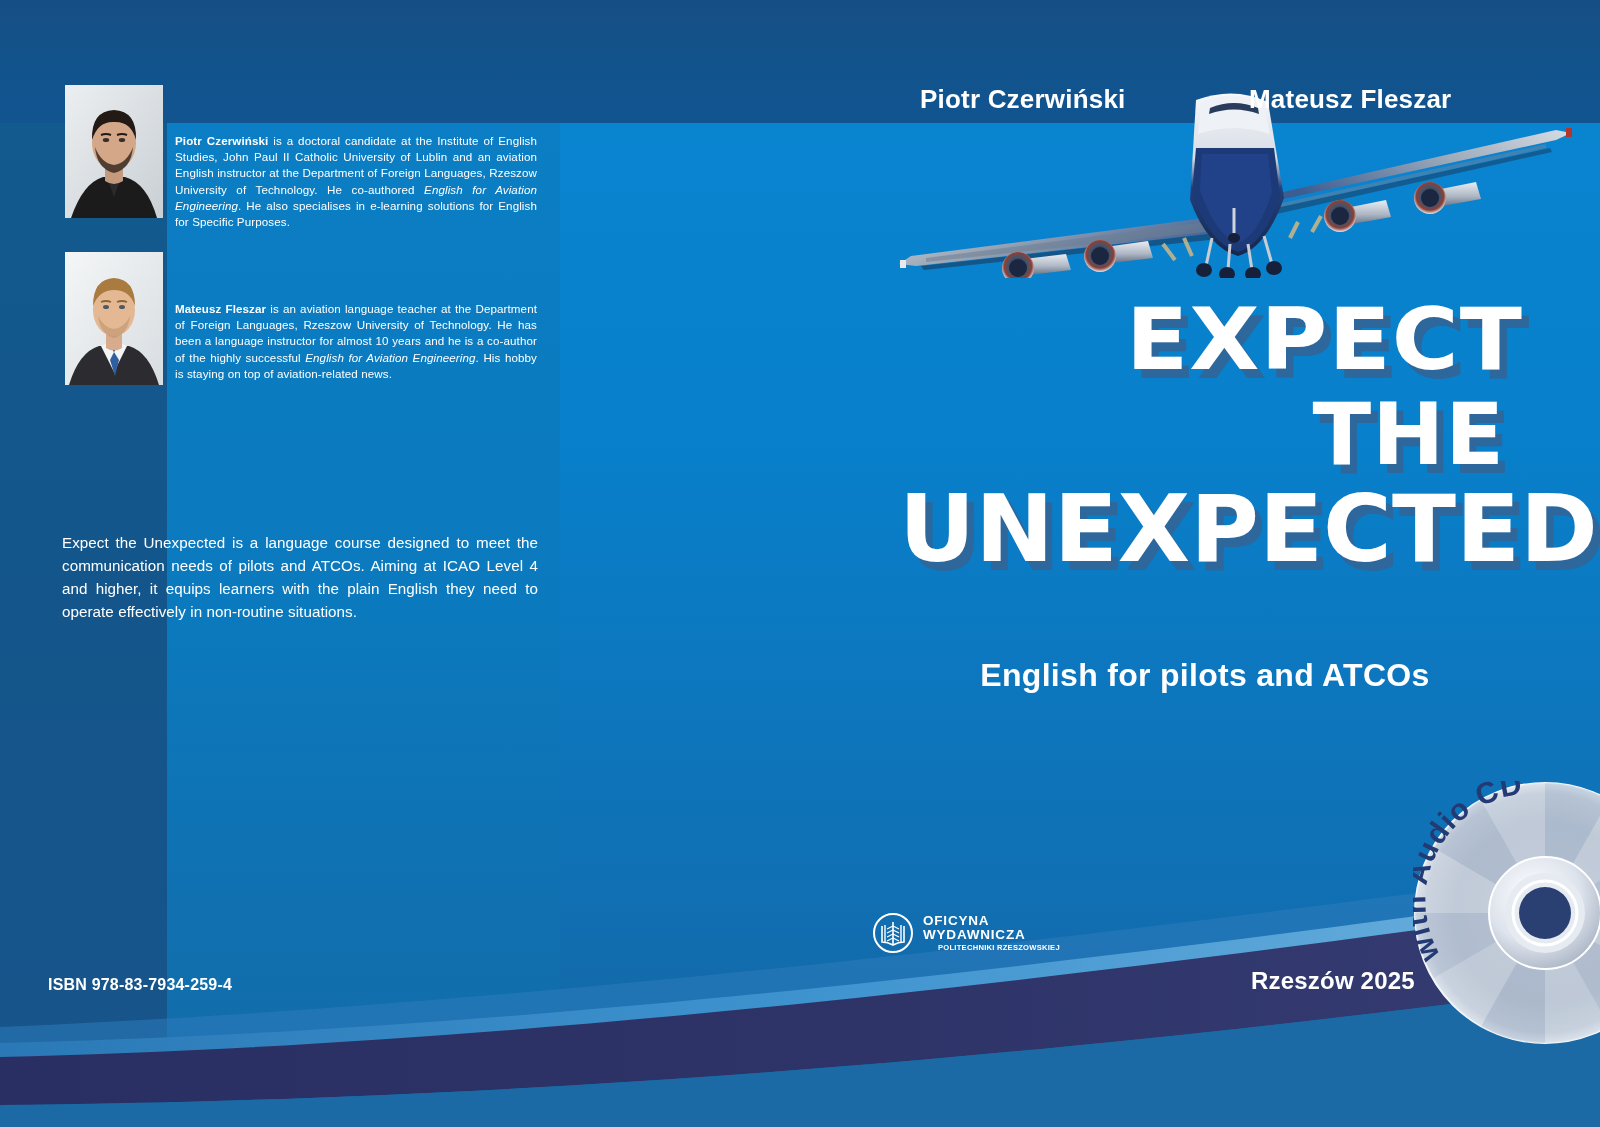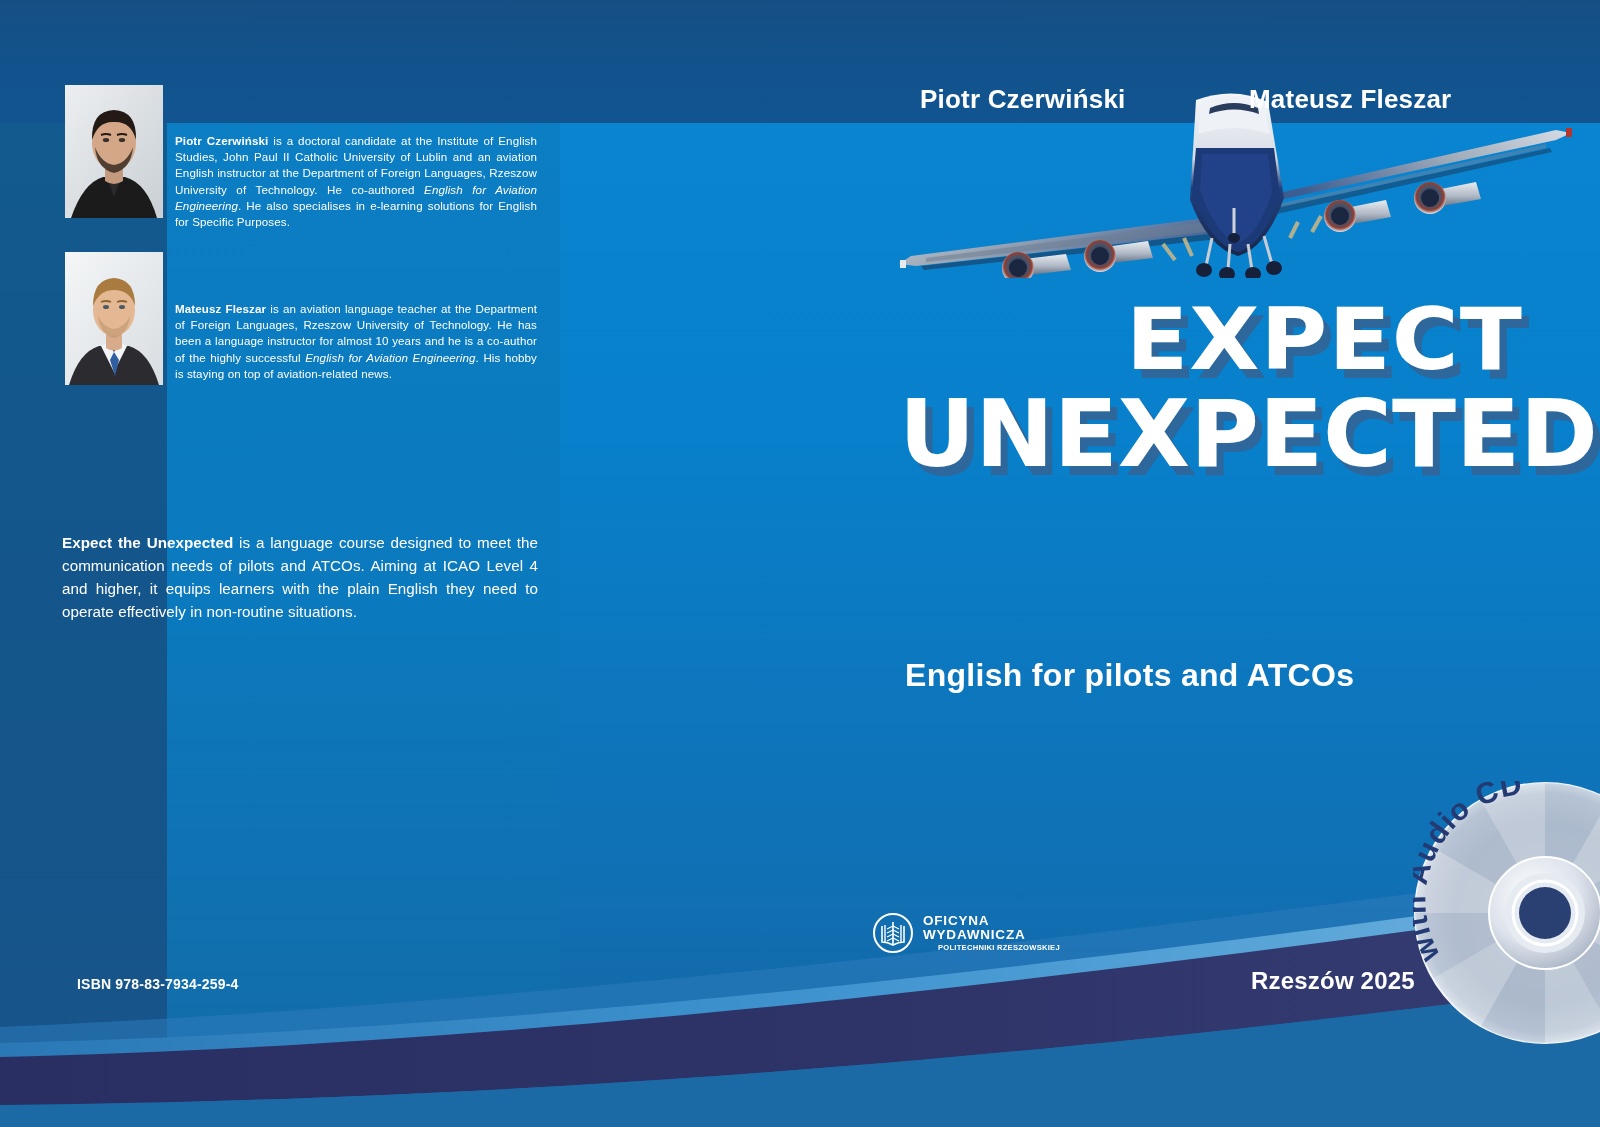--- a/index.html
+++ b/index.html
@@ -77,27 +77,27 @@
 
   #blurb {
     position: absolute;
     left: 62px; top: 531px; width: 476px;
     color: #ffffff;
     font-size: 15.2px;
     line-height: 1.52;
     text-align: justify;
     letter-spacing: 0.05px;
   }
-  #blurb b { font-weight: bold; }
+  #blurb b { font-weight: normal; }
 
   #isbn {
     position: absolute;
-    left: 77px; top: 976px;
-    color: #ffffff;
-    font-size: 14px;
+    left: 48px; top: 976px;
+    color: #ffffff;
+    font-size: 16px;
     font-weight: bold;
     letter-spacing: 0.2px;
   }
 
   
   .author-name {
     position: absolute; top: 84px;
     color: #ffffff;
     font-size: 26px;
     font-weight: bold;
@@ -129,20 +129,21 @@
     text-shadow: 7px 9px 0 #2d679b;
     white-space: nowrap;
   }
   #title-1 { font-size: 86px; transform: scaleX(1.06); }
   #title-2 { font-size: 86px; margin-top: 16px; }
   #title-3 { font-size: 92px; margin-top: 14px; letter-spacing: 0px; transform: scaleX(1.02); }
 
   #subtitle {
     position: absolute;
     left: 905px; top: 657px; width: 600px;
+    text-align: center;
     color: #ffffff;
     font-size: 32px;
     font-weight: bold;
     letter-spacing: 0.3px;
   }
 
   
   #publisher {
     position: absolute;
     left: 872px; top: 912px;
@@ -285,20 +286,21 @@
       <rect x="700" y="40" width="6" height="9" fill="#b4352e"></rect>
       <rect x="34" y="172" width="6" height="8" fill="#e6e9ee"></rect>
     </svg>
   </div>
 
   <div class="author-name" id="author-1">Piotr Czerwiński</div>
   <div class="author-name" id="author-2">Mateusz Fleszar</div>
 
   <div class="title-block">
     <div class="title-line" id="title-1">EXPECT</div>
+    <div class="title-line" id="title-2">THE</div>
     <div class="title-line" id="title-3">UNEXPECTED</div>
   </div>
 
   <div id="subtitle">English for pilots and ATCOs</div>
 
   <div class="wave-layer">
     <svg viewBox="0 0 1600 260" xmlns="http://www.w3.org/2000/svg" preserveAspectRatio="none">
       <defs>
         <linearGradient id="wv1" x1="0" y1="0" x2="1" y2="0">
           <stop offset="0%" stop-color="#1a6aa8"></stop>

